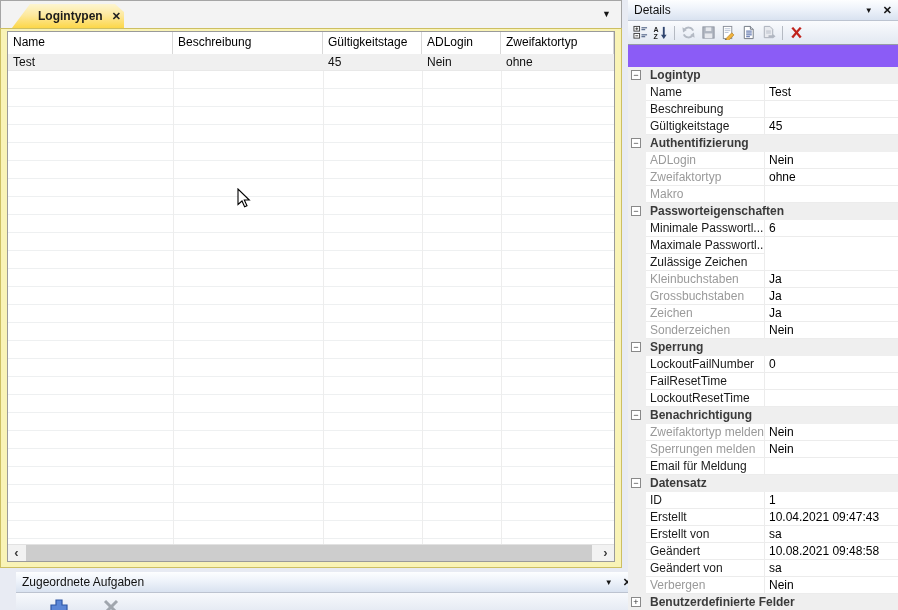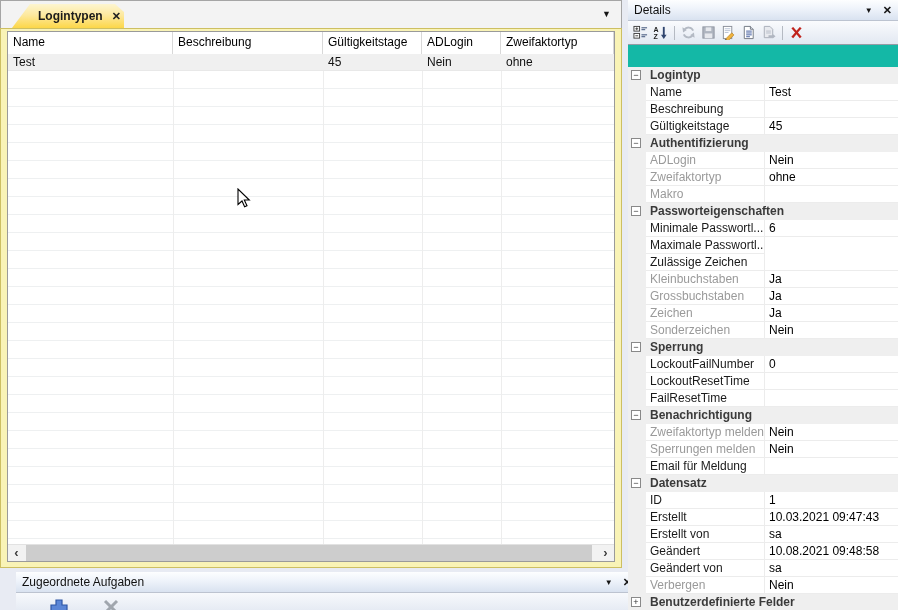--- a/index.html
+++ b/index.html
@@ -41,21 +41,21 @@
   
   .tasks-panel{position:absolute;left:16px;top:572px;width:622px;height:38px;}
   .panel-header{height:21px;background:linear-gradient(180deg,#fdfeff 0%,#eef3fa 45%,#d9e2f0 100%);
                 border-bottom:1px solid #bcc3d0;display:flex;align-items:center;padding:0 6px;box-sizing:border-box;}
   .ph-title{flex:1;color:#101010;}
   .ph-caret{font-size:8px;color:#151515;margin-left:10px;}
   .ph-close{font-size:11px;font-weight:bold;color:#151515;margin-left:10px;}
   .tasks-toolbar{position:relative;height:17px;background:linear-gradient(180deg,#f7f9fc,#e6ebf4);overflow:hidden;}
 
   
-  .details-panel{position:absolute;left:628px;top:0;width:270px;height:610px;background:#14b8a6;}
+  .details-panel{position:absolute;left:628px;top:0;width:270px;height:610px;background:#8b5cf6;}
   .combo{position:relative;height:21px;background:#f1f2f4;border-top:1px solid #fff;border-bottom:1px solid #8f959e;
          box-sizing:border-box;line-height:19px;padding-left:6px;color:#111;}
   .combo-chevron{position:absolute;right:8px;top:7px;}
   .dp-toolbar{height:24px;background:linear-gradient(180deg,#fafbfd,#e2e8f2);border-bottom:1px solid #959ba5;
               display:flex;align-items:center;padding-left:4px;gap:3px;box-sizing:border-box;}
   .tb-icon{width:17px;height:16px;display:flex;align-items:center;justify-content:center;}
   .tb-sep{width:1px;height:14px;background:#b5bac2;margin:0 2px;}
 
   .prop-grid{position:absolute;left:0;top:67px;right:0;bottom:0;background:#fff;overflow:hidden;}
   .pg-row{position:relative;height:17px;box-sizing:border-box;}
@@ -299,26 +299,26 @@
           <span class="pg-box">−</span>
           <span class="pg-cat-label">Sperrung</span>
         </div>
         <div class="pg-row item">
           <div class="pg-gutter"></div>
           <div class="pg-label">LockoutFailNumber</div>
           <div class="pg-value">0</div>
         </div>
         <div class="pg-row item">
           <div class="pg-gutter"></div>
+          <div class="pg-label">FailResetTime</div>
+          <div class="pg-value"></div>
+        </div>
+        <div class="pg-row item">
+          <div class="pg-gutter"></div>
           <div class="pg-label">LockoutResetTime</div>
-          <div class="pg-value"></div>
-        </div>
-        <div class="pg-row item">
-          <div class="pg-gutter"></div>
-          <div class="pg-label">FailResetTime</div>
           <div class="pg-value"></div>
         </div>
         <div class="pg-row category">
           <span class="pg-box">−</span>
           <span class="pg-cat-label">Benachrichtigung</span>
         </div>
         <div class="pg-row item readonly">
           <div class="pg-gutter"></div>
           <div class="pg-label">Zweifaktortyp melden</div>
           <div class="pg-value">Nein</div>
@@ -338,21 +338,21 @@
           <span class="pg-cat-label">Datensatz</span>
         </div>
         <div class="pg-row item">
           <div class="pg-gutter"></div>
           <div class="pg-label">ID</div>
           <div class="pg-value">1</div>
         </div>
         <div class="pg-row item">
           <div class="pg-gutter"></div>
           <div class="pg-label">Erstellt</div>
-          <div class="pg-value">10.03.2021 09:47:43</div>
+          <div class="pg-value">10.04.2021 09:47:43</div>
         </div>
         <div class="pg-row item">
           <div class="pg-gutter"></div>
           <div class="pg-label">Erstellt von</div>
           <div class="pg-value">sa</div>
         </div>
         <div class="pg-row item">
           <div class="pg-gutter"></div>
           <div class="pg-label">Geändert</div>
           <div class="pg-value">10.08.2021 09:48:58</div>

